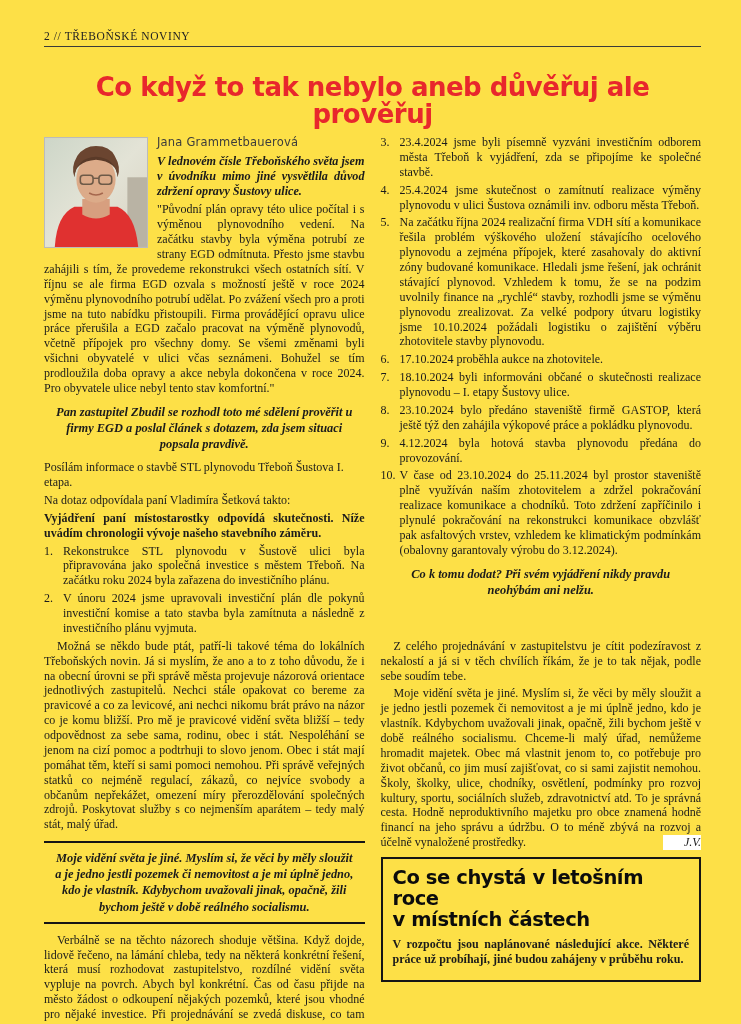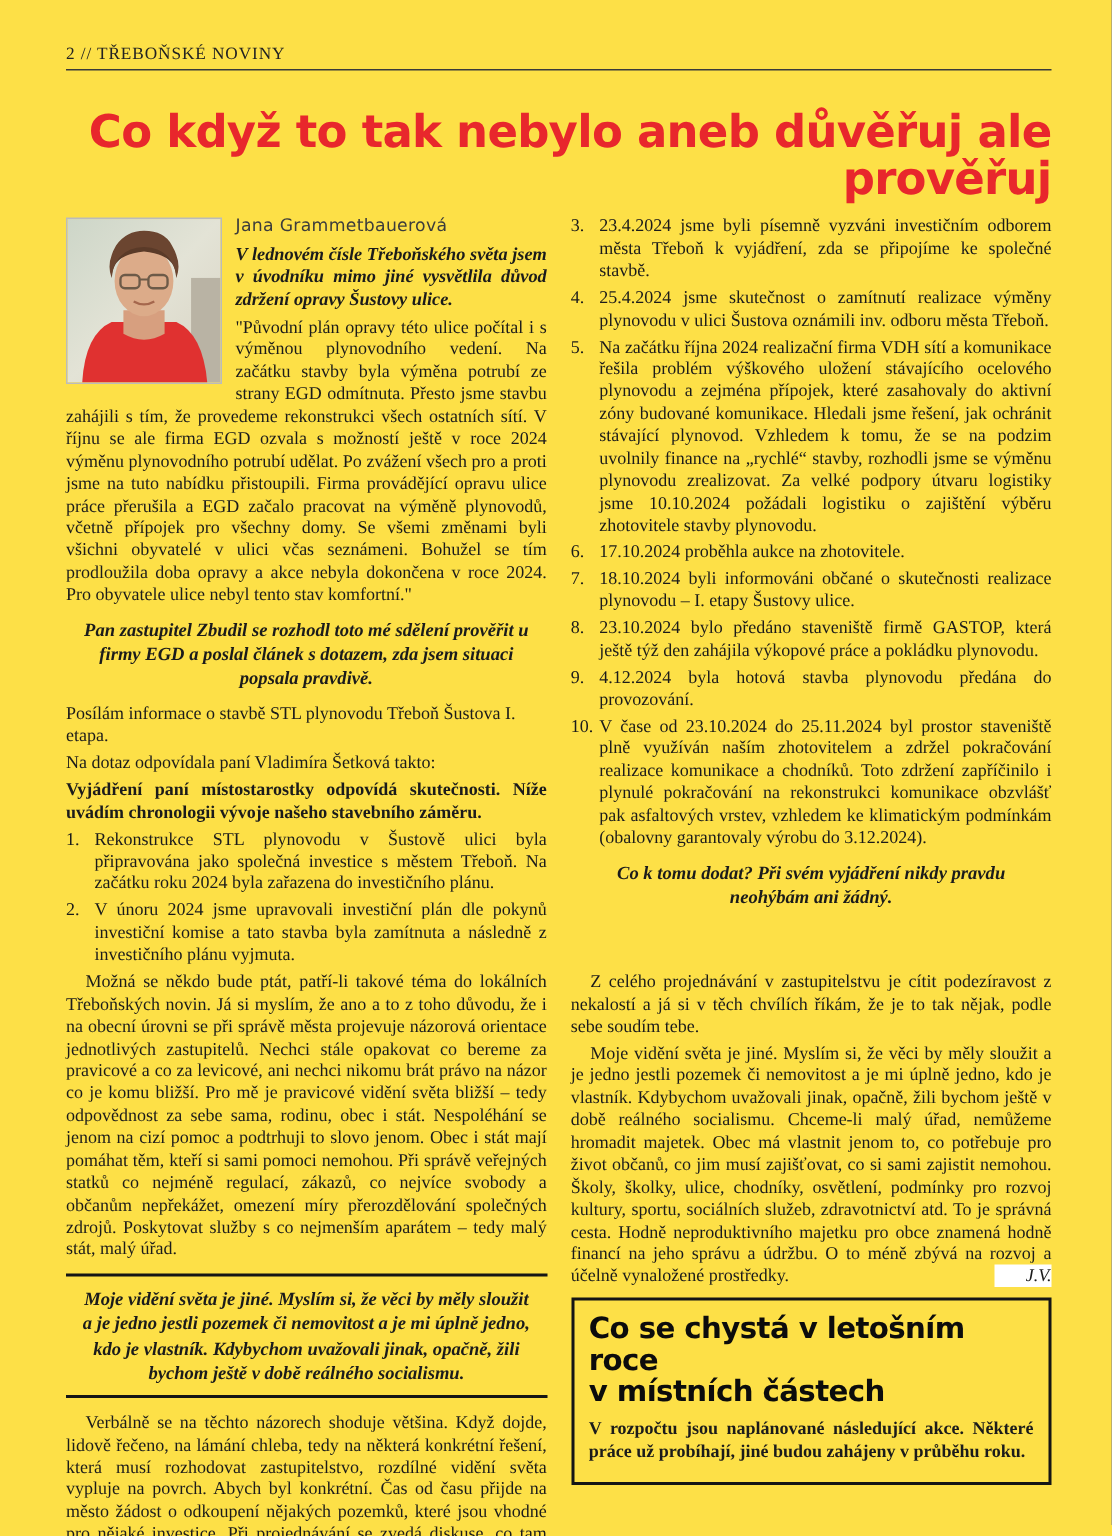--- a/index.html
+++ b/index.html
@@ -11,21 +11,21 @@
   
   .masthead{
     font-size:11.5px;letter-spacing:.6px;color:#222;
     padding-bottom:4px;border-bottom:1.4px solid #3a3a3a;
   }
   
   .headline{
     font-family:"DejaVu Sans", sans-serif;font-weight:bold;text-align:center;
     letter-spacing:-0.5px;line-height:1.02;
   }
-  .headline.red{color:#e8272c;font-size:30px;margin:27px 0 8px 0;text-align:right;}
+  .headline.red{color:#e8272c;font-size:26px;margin:27px 0 8px 0;}
   .headline.blue{color:#1d5dac;font-size:32px;margin:14px 0 9px 0;}
   
   .cols{display:flex;gap:16px;}
   .col{flex:0 0 calc(50% - 8px);width:calc(50% - 8px);}
   
   p{margin:0 0 3px 0;font-size:12px;line-height:1.24;text-align:justify;}
   p.noj{text-align:left;}
   .bold{font-weight:bold;}
   .byline{
     font-family:"DejaVu Sans", sans-serif;font-size:11.5px;color:#3c3c3c;
@@ -134,21 +134,21 @@
         <span class="itxt">23.10.2024 bylo předáno staveniště firmě GASTOP, která ještě týž den zahájila výkopové práce a pokládku plynovodu.</span>
       </div>
       <div class="numitem">
         <span class="num">9.</span>
         <span class="itxt">4.12.2024 byla hotová stavba plynovodu předána do provozování.</span>
       </div>
       <div class="numitem">
         <span class="num">10.</span>
         <span class="itxt">V čase od 23.10.2024 do 25.11.2024 byl prostor staveniště plně využíván naším zhotovitelem a zdržel pokračování realizace komunikace a chodníků. Toto zdržení zapříčinilo i plynulé pokračování na rekonstrukci komunikace obzvlášť pak asfaltových vrstev, vzhledem ke klimatickým podmínkám (obalovny garantovaly výrobu do 3.12.2024).</span>
       </div>
-      <p class="pullquote">Co k tomu dodat? Při svém vyjádření nikdy pravdu neohýbám ani žádný.</p>
+      <p class="pullquote">Co k tomu dodat? Při svém vyjádření nikdy pravdu neohýbám ani nelžu.</p>
     </div>
   </div>
 
 
   <div class="cols">
     <div class="col">
       <p class="indent">Možná se někdo bude ptát, patří-li takové téma do lokálních Třeboňských novin. Já si myslím, že ano a to z toho důvodu, že i na obecní úrovni se při správě města projevuje názorová orientace jednotlivých zastupitelů. Nechci stále opakovat co bereme za pravicové a co za levicové, ani nechci nikomu brát právo na názor co je komu bližší. Pro mě je pravicové vidění světa bližší – tedy odpovědnost za sebe sama, rodinu, obec i stát. Nespoléhání se jenom na cizí pomoc a podtrhuji to slovo jenom. Obec i stát mají pomáhat těm, kteří si sami pomoci nemohou. Při správě veřejných statků co nejméně regulací, zákazů, co nejvíce svobody a občanům nepřekážet, omezení míry přerozdělování společných zdrojů. Poskytovat služby s co nejmenším aparátem – tedy malý stát, malý úřad.</p>
       <div class="ruledquote">
         <p class="pullquote" style="margin:0;">Moje vidění světa je jiné. Myslím si, že věci by měly sloužit a je jedno jestli pozemek či nemovitost a je mi úplně jedno, kdo je vlastník. Kdybychom uvažovali jinak, opačně, žili bychom ještě v době reálného socialismu.</p>
       </div>

